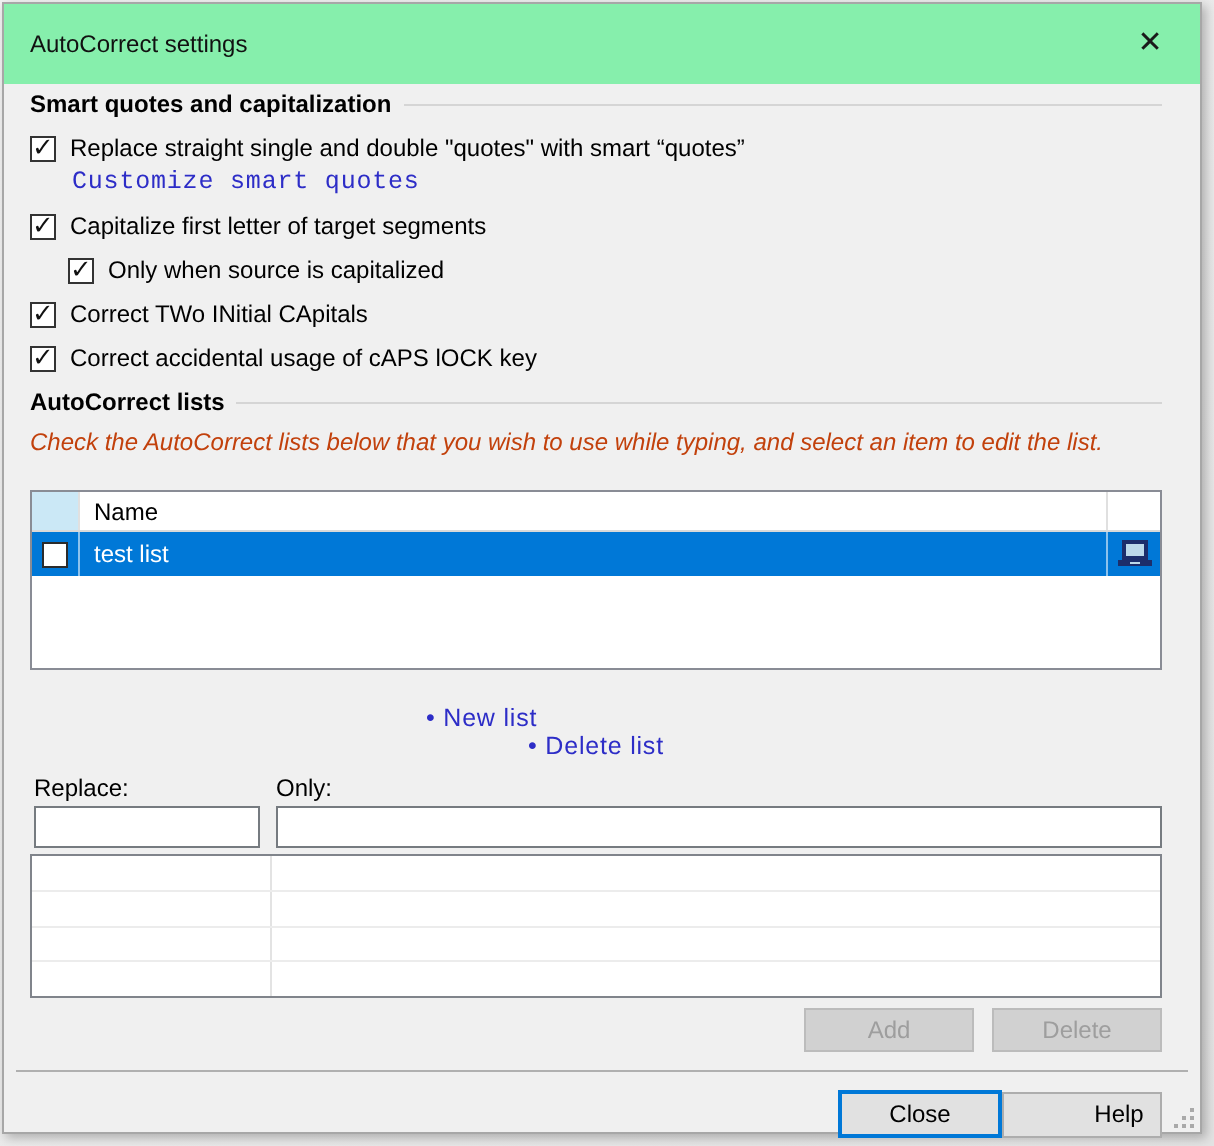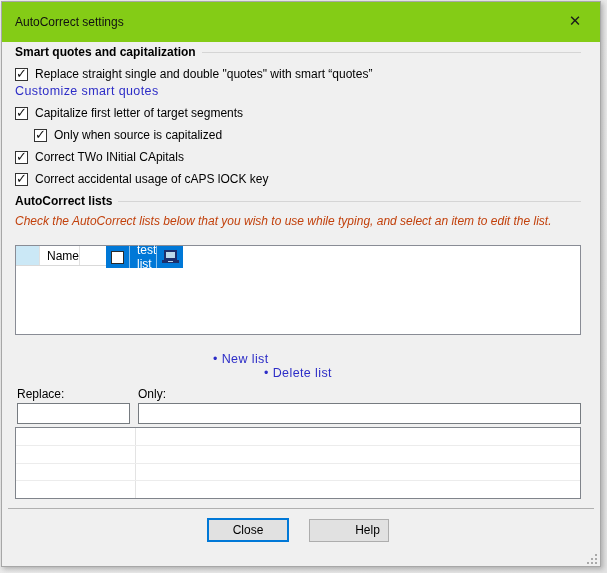--- a/index.html
+++ b/index.html
@@ -9,21 +9,21 @@
     font-size:12px; color:#000;
     background:#fdfdfd; position:relative; overflow:hidden;
   }
   .shadow-frame { position:absolute; inset:0; background:linear-gradient(135deg,#f2f2f2,#e3e3e3); }
   .dialog {
     position:absolute; left:1px; top:1px; right:6px; bottom:6px;
     background:#f0f0f0; border:1px solid #a7a7a7;
     box-shadow:2px 2px 5px rgba(0,0,0,0.25);
   }
   
-  .titlebar { height:40px; background:#84cc16; position:relative; }
+  .titlebar { height:40px; background:#86efac; position:relative; }
   .titlebar .title { position:absolute; left:13px; top:13px; font-size:12px; color:#111; }
   .close-btn {
     position:absolute; right:10px; top:6px; width:30px; height:26px;
     display:flex; align-items:center; justify-content:center;
     font-size:15px; color:#1a1a1a; cursor:default;
   }
   
   .content { padding:0 19px 0 13px; }
   .group-header { display:flex; align-items:center; margin-top:3px; height:14px; }
   .group-header .gh-label { font-weight:bold; font-size:12px; white-space:nowrap; }
@@ -37,27 +37,27 @@
   .cb-row.indented { padding-left:19px; }
   .checkbox {
     width:13px; height:13px; background:#fff; border:1px solid #333;
     margin-right:7px; flex:0 0 13px; position:relative;
   }
   .checkbox .check {
     position:absolute; left:0px; top:-3px; font-size:13px; color:#111; line-height:15px;
   }
   .cb-label { color:#000000; }
 
-  .link-row { height:16px; display:flex; align-items:center; }
+  .link-row { height:16px; margin-left:21px; display:flex; align-items:center;font-family:Liberation Mono, monospace; }
   a.ui-link { color:#2d2dc7; text-decoration:none; letter-spacing:0.4px; font-size:12.5px; cursor:default; }
 
   .desc-row { margin-top:6px; height:16px; font-style:italic; color:#c2410c; }
 
   
-  .list-box { margin-top:15px; height:90px; background:#ffffff; border:1px solid #898c95; display:flex; }
+  .list-box { margin-top:15px; height:90px; background:#ffffff; border:1px solid #898c95; display:flex; flex-direction:column; }
   .list-header { display:flex; height:20px; border-bottom:1px solid #d9d9d9; background:#fff; flex:0 0 20px; }
   .list-header .col-check { width:24px; background:#cbe8f6; border-right:1px solid #e0e0e0; }
   .list-header .col-name { flex:1; display:flex; align-items:center; padding-left:7px; border-right:1px solid #e0e0e0; }
   .list-header .col-icon { width:26px; }
   .list-row { display:flex; height:22px; background:#0078d7; color:#fff; align-items:stretch; flex:0 0 22px; }
   .list-row .cell-check { width:24px; display:flex; align-items:center; justify-content:center; border-right:1px solid rgba(255,255,255,0.55); }
   .list-row .cell-check .checkbox { margin:0; border-color:#2b2b2b; }
   .list-row .cell-name { flex:1; display:flex; align-items:center; padding-left:7px; border-right:1px solid rgba(255,255,255,0.55); }
   .list-row .cell-icon { width:26px; display:flex; align-items:center; justify-content:center; }
   .list-empty { flex:1; background:#fff; }
@@ -84,21 +84,21 @@
   .adddel-row { margin-top:5px; display:flex; justify-content:flex-end; gap:9px; }
   .btn {
     font-family:"Liberation Sans",sans-serif; font-size:12px; color:#000;
     background:#e1e1e1; border:1px solid #adadad; text-align:center;
   }
   .btn-disabled {
     width:85px; height:22px; background:#d1d1d1; border:1px solid #bcbcbc; color:#9e9e9e;
     display:flex; align-items:center; justify-content:center;
   }
   .footer-sep { margin:9px -13px 0 -7px; border-top:1px solid #b0b0b0; }
-  .footer-row { margin-top:9px; display:flex; justify-content:center; gap:20px; }
+  .footer-row { margin-top:9px; display:flex; justify-content:flex-end; gap:0; }
   .btn-close { width:82px; height:24px; border:2px solid #0078d7; display:flex; align-items:center; justify-content:center; }
   .btn-help { width:80px; height:23px; align-self:center; display:flex; align-items:center; justify-content:center;padding-left:37px; }
 
   .resize-grip { position:absolute; right:3px; bottom:2px; width:10px; height:10px; }
   .resize-grip i { position:absolute; width:2px; height:2px; background:#a9a9a9; }
   .resize-grip i:nth-child(1){ right:0; bottom:8px; }
   .resize-grip i:nth-child(2){ right:4px; bottom:4px; }
   .resize-grip i:nth-child(3){ right:0; bottom:4px; }
   .resize-grip i:nth-child(4){ right:8px; bottom:0; }
   .resize-grip i:nth-child(5){ right:4px; bottom:0; }
@@ -228,20 +228,24 @@
       <div class="grid-row">
           <div class="gcell1"></div>
           <div class="gcell2"></div>
         </div>
       <div class="grid-row">
           <div class="gcell1"></div>
           <div class="gcell2"></div>
         </div>
     </div>
 
+    <div class="adddel-row">
+      <div class="btn btn-disabled">Add</div>
+      <div class="btn btn-disabled">Delete</div>
+    </div>
 
     <div class="footer-sep"></div>
 
     <div class="footer-row">
       <div class="btn btn-close">Close</div>
       <div class="btn btn-help">Help</div>
     </div>
 
   </div>
 

